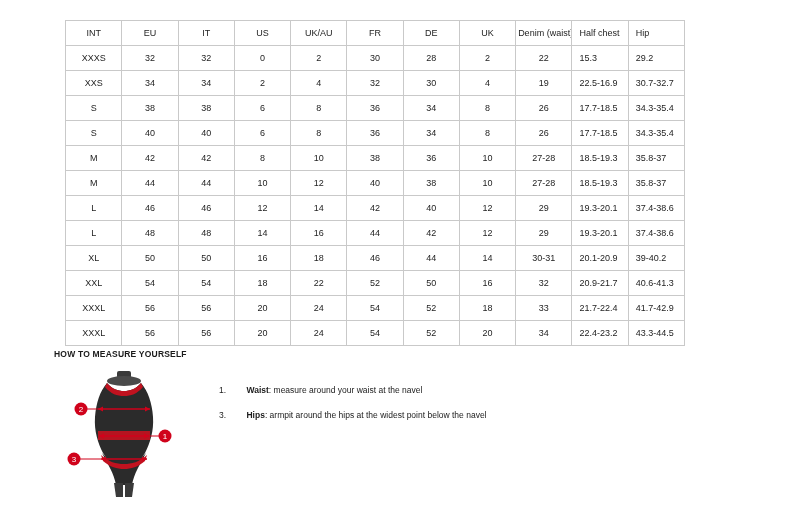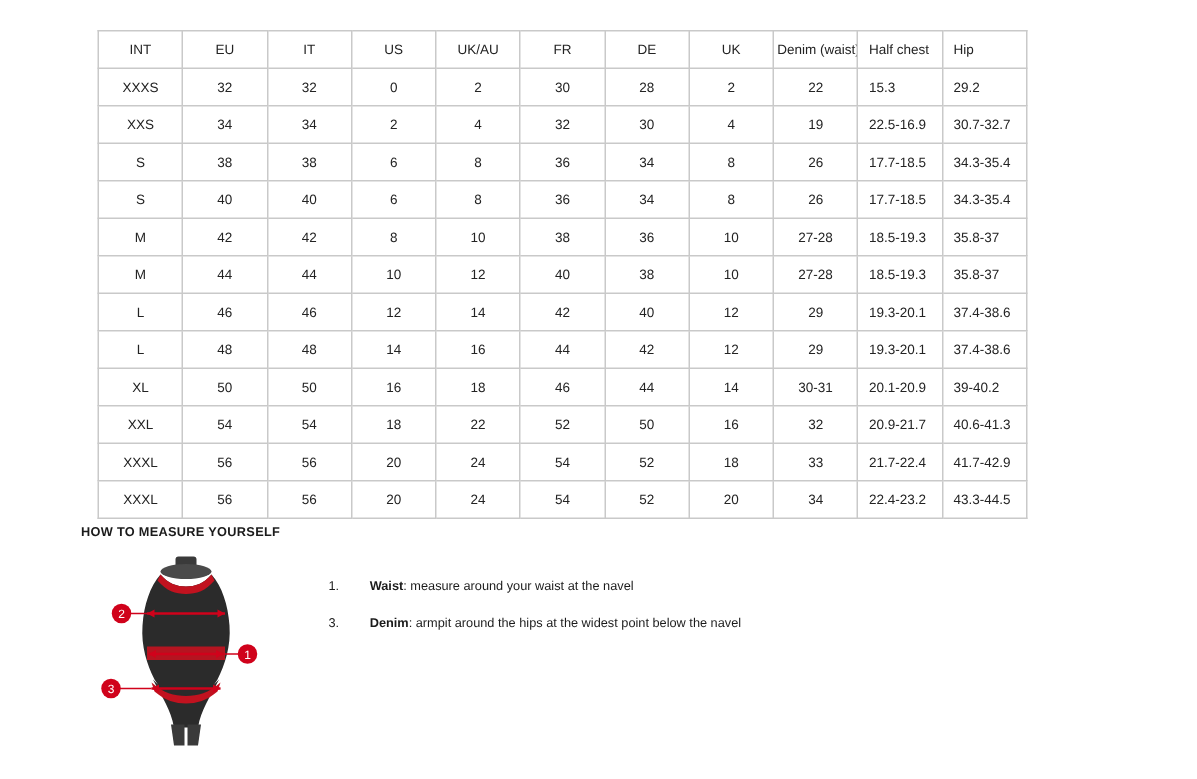--- a/index.html
+++ b/index.html
@@ -335,20 +335,20 @@
         </svg>
       </div>
 
       <div class="measure-list">
         <div class="measure-item">
           <span class="measure-num">1.</span>
           <b>Waist</b><span>: measure around your waist at the navel</span>
         </div>
         <div class="measure-item">
           <span class="measure-num">3.</span>
-          <b>Denim</b><span>: armpit around the hips at the widest point below the navel</span>
+          <b>Hips</b><span>: armpit around the hips at the widest point below the navel</span>
         </div>
       </div>
 
     </div>
   </div>
 
 </div>
 
 </body></html>

